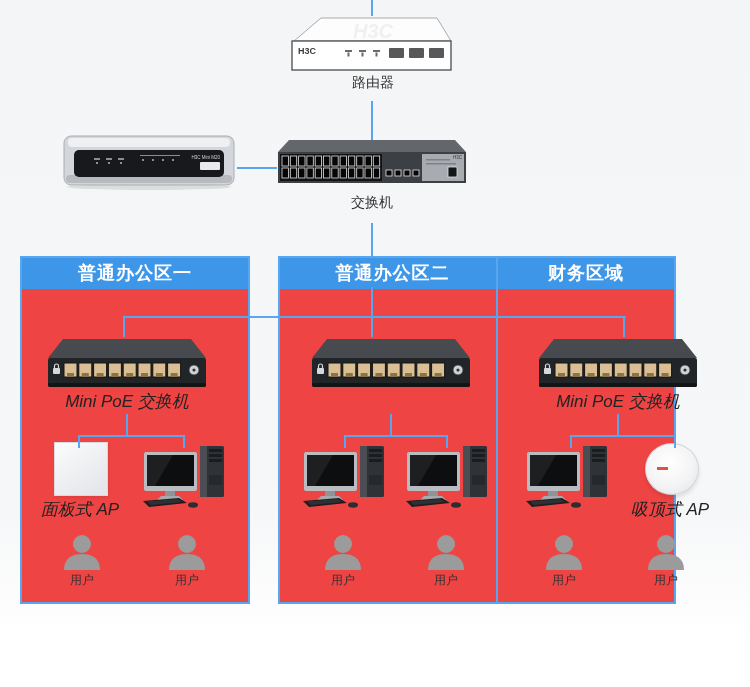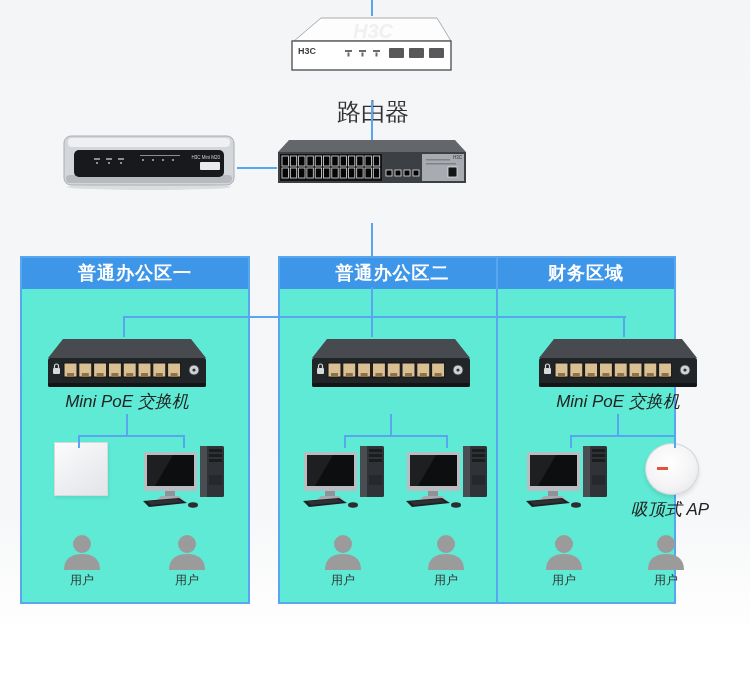--- a/index.html
+++ b/index.html
@@ -3,24 +3,24 @@
 <meta charset="utf-8">
 <style>
   html,body{margin:0;padding:0;}
   body{font-family:"Liberation Sans","DejaVu Sans",sans-serif;background:#fff;}
   .canvas{position:relative;width:750px;height:687px;overflow:hidden;background:#ffffff;}
   .bg-top{position:absolute;left:0;top:0;width:750px;height:637px;
           background:linear-gradient(180deg,#f4f5f7 0%,#f6f7f8 80%,#ffffff 100%);}
   .vline,.hline{position:absolute;background:#58a6f0;z-index:6;}
   .vline{width:2px;}
   .hline{height:2px;}
-  .big-label{position:absolute;font-size:24px;color:#333;text-align:center;z-index:4;margin-top:22px;}
+  .big-label{position:absolute;font-size:14px;color:#333;text-align:center;z-index:4;}
   .dev-label{position:absolute;font-size:17px;color:#222;text-align:center;z-index:4;white-space:nowrap;font-style:italic;}
   .user-label{position:absolute;font-size:12px;font-weight:normal;color:#333;text-align:center;z-index:4;}
-  .zone{position:absolute;top:256px;height:348px;border:2px solid #58a6f0;background:#5eead4;
+  .zone{position:absolute;top:256px;height:348px;border:2px solid #58a6f0;background:#ef4444;
         box-sizing:border-box;z-index:2;}
   .zone-header{height:31px;line-height:31px;background:#3e96e8;color:#fff;font-size:18px;
         font-weight:bold;text-align:center;letter-spacing:1px;position:relative;z-index:3;}
   .dev{position:absolute;z-index:4;}
   .panel-ap{position:absolute;width:52px;height:52px;z-index:4;
         background:linear-gradient(145deg,#fcfcfd 0%,#eceDf0 60%,#e3e4e7 100%);
         border:1px solid #d8d9dc;box-shadow:1px 2px 3px rgba(0,0,0,0.08);}
   .ceiling-ap{position:absolute;width:52px;height:50px;border-radius:50%;z-index:4;
         background:radial-gradient(circle at 45% 38%,#ffffff 0%,#f4f4f6 55%,#dfe0e3 100%);
         border:1px solid #d4d5d8;box-shadow:0 3px 4px rgba(0,0,0,0.10);}
@@ -121,20 +121,21 @@
         <rect x="137" y="31" width="6" height="6"></rect>
     </g>
     <rect x="146" y="15" width="42" height="27" fill="#a8abb0"></rect>
     <g fill="#7f8287">
       <rect x="150" y="20" width="24" height="1.5"></rect>
         <rect x="150" y="24" width="30" height="1.5"></rect>
     </g>
     <text x="186" y="20" font-size="4.5" fill="#34363a" text-anchor="end">H3C</text>
     <rect x="172" y="28" width="9" height="10" fill="#131517" stroke="#e3e3e3" stroke-width="0.8"></rect>
   </svg>
+  <div class="big-label" style="left:292px;top:194px;width:160px">交换机</div>
 
   <div class="zone" style="left:20px;width:230px">
     <div class="zone-header">普通办公区一</div>
 
     <svg class="dev" style="left:24px;top:79px" width="162" height="53" viewBox="0 0 162 53">
       <polygon points="17,2 145,2 160,21 2,21" fill="#474a4f"></polygon>
       <rect x="2" y="21" width="158" height="29" rx="2" fill="#222528"></rect>
       <rect x="2" y="46" width="158" height="4" rx="2" fill="#121416"></rect>
       <g>
         <rect x="7" y="31" width="7" height="6" rx="1" fill="#d6d9dc"></rect>
@@ -162,20 +163,21 @@
       <circle cx="148" cy="33" r="1.6" fill="#333"></circle>
     </svg>
     <div class="dev-label" style="left:5px;top:132px;width:200px">Mini PoE 交换机</div>
 
     <div class="vline" style="left:104px;top:156px;height:22px"></div>
     <div class="hline" style="left:56px;top:177px;width:107px"></div>
     <div class="vline" style="left:56px;top:177px;height:13px"></div>
     <div class="vline" style="left:161px;top:177px;height:13px"></div>
 
     <div class="panel-ap" style="left:32px;top:184px"></div>
+    <div class="dev-label" style="left:-22px;top:240px;width:160px">面板式 AP</div>
 
     <svg class="dev" style="left:121px;top:187px" width="85" height="63" viewBox="0 0 85 63">
       <rect x="57" y="1" width="24" height="51" rx="1.5" fill="#2f3236"></rect>
       <rect x="57" y="1" width="7" height="51" fill="#4a4e53"></rect>
       <rect x="66" y="4" width="13" height="3" fill="#1a1c1e"></rect>
         <rect x="66" y="9" width="13" height="3" fill="#1a1c1e"></rect>
       <rect x="66" y="14" width="13" height="3" fill="#1a1c1e"></rect>
         <rect x="66" y="30" width="13" height="10" fill="#26282b"></rect>
       <rect x="1" y="7" width="53" height="39" rx="2" fill="#b9bcc0"></rect>
       <rect x="4" y="10" width="47" height="31" fill="#0d0e10"></rect>

